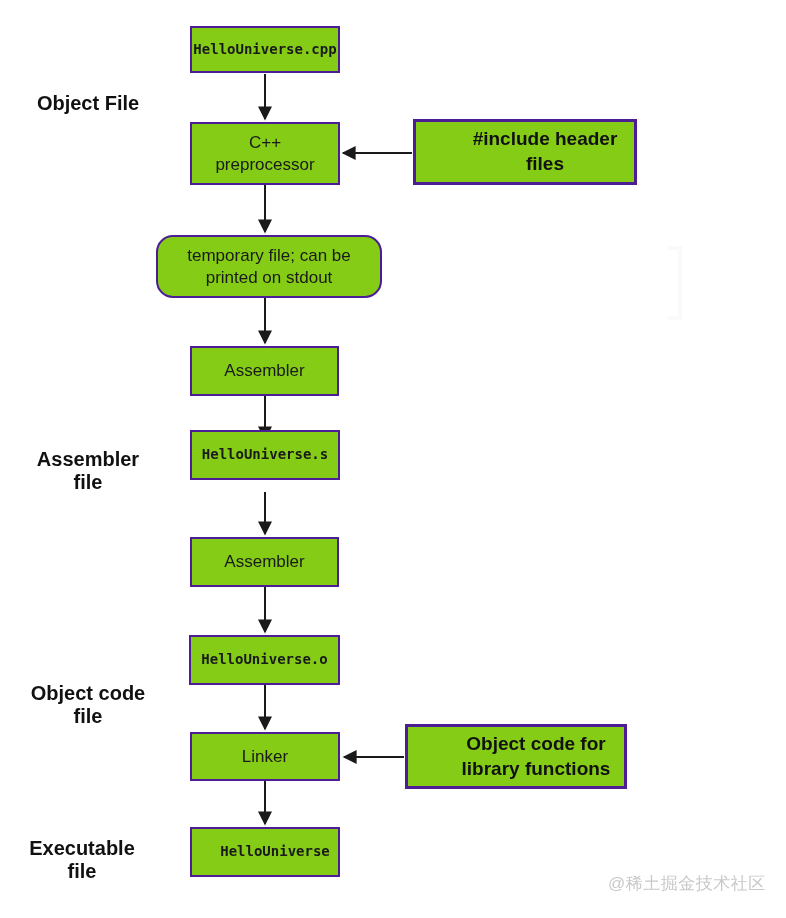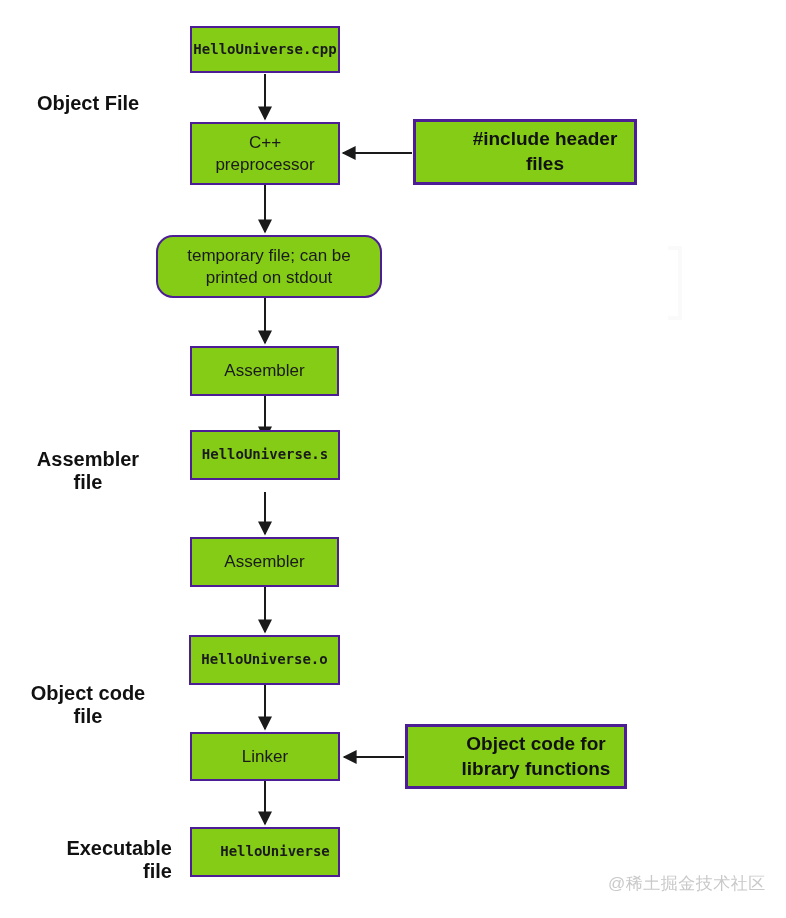--- a/index.html
+++ b/index.html
@@ -98,21 +98,21 @@
     </g>
   </svg>
 
   <div class="ghost-bracket"></div>
 
   <div class="stage-label" style="left:8px; top:92px;">Object File</div>
   <div class="stage-label" style="left:8px; top:448px;">Assembler
 file</div>
   <div class="stage-label" style="left:8px; top:642px;margin-top:40px;">Object code
 file</div>
-  <div class="stage-label" style="left:12px; top:837px;text-align:right;">Executable
+  <div class="stage-label" style="left:2px; top:837px;">Executable
 file</div>
 
   <div class="node mono" style="left:190px; top:26px; width:150px; height:47px;">HelloUniverse.cpp</div>
 
   <div class="node" style="left:190px; top:122px; width:150px; height:63px;">C++
 preprocessor</div>
 
   <div class="node" style="left:156px; top:235px; width:226px; height:63px;border-radius:17px;">temporary file; can be
 printed on stdout</div>
 

